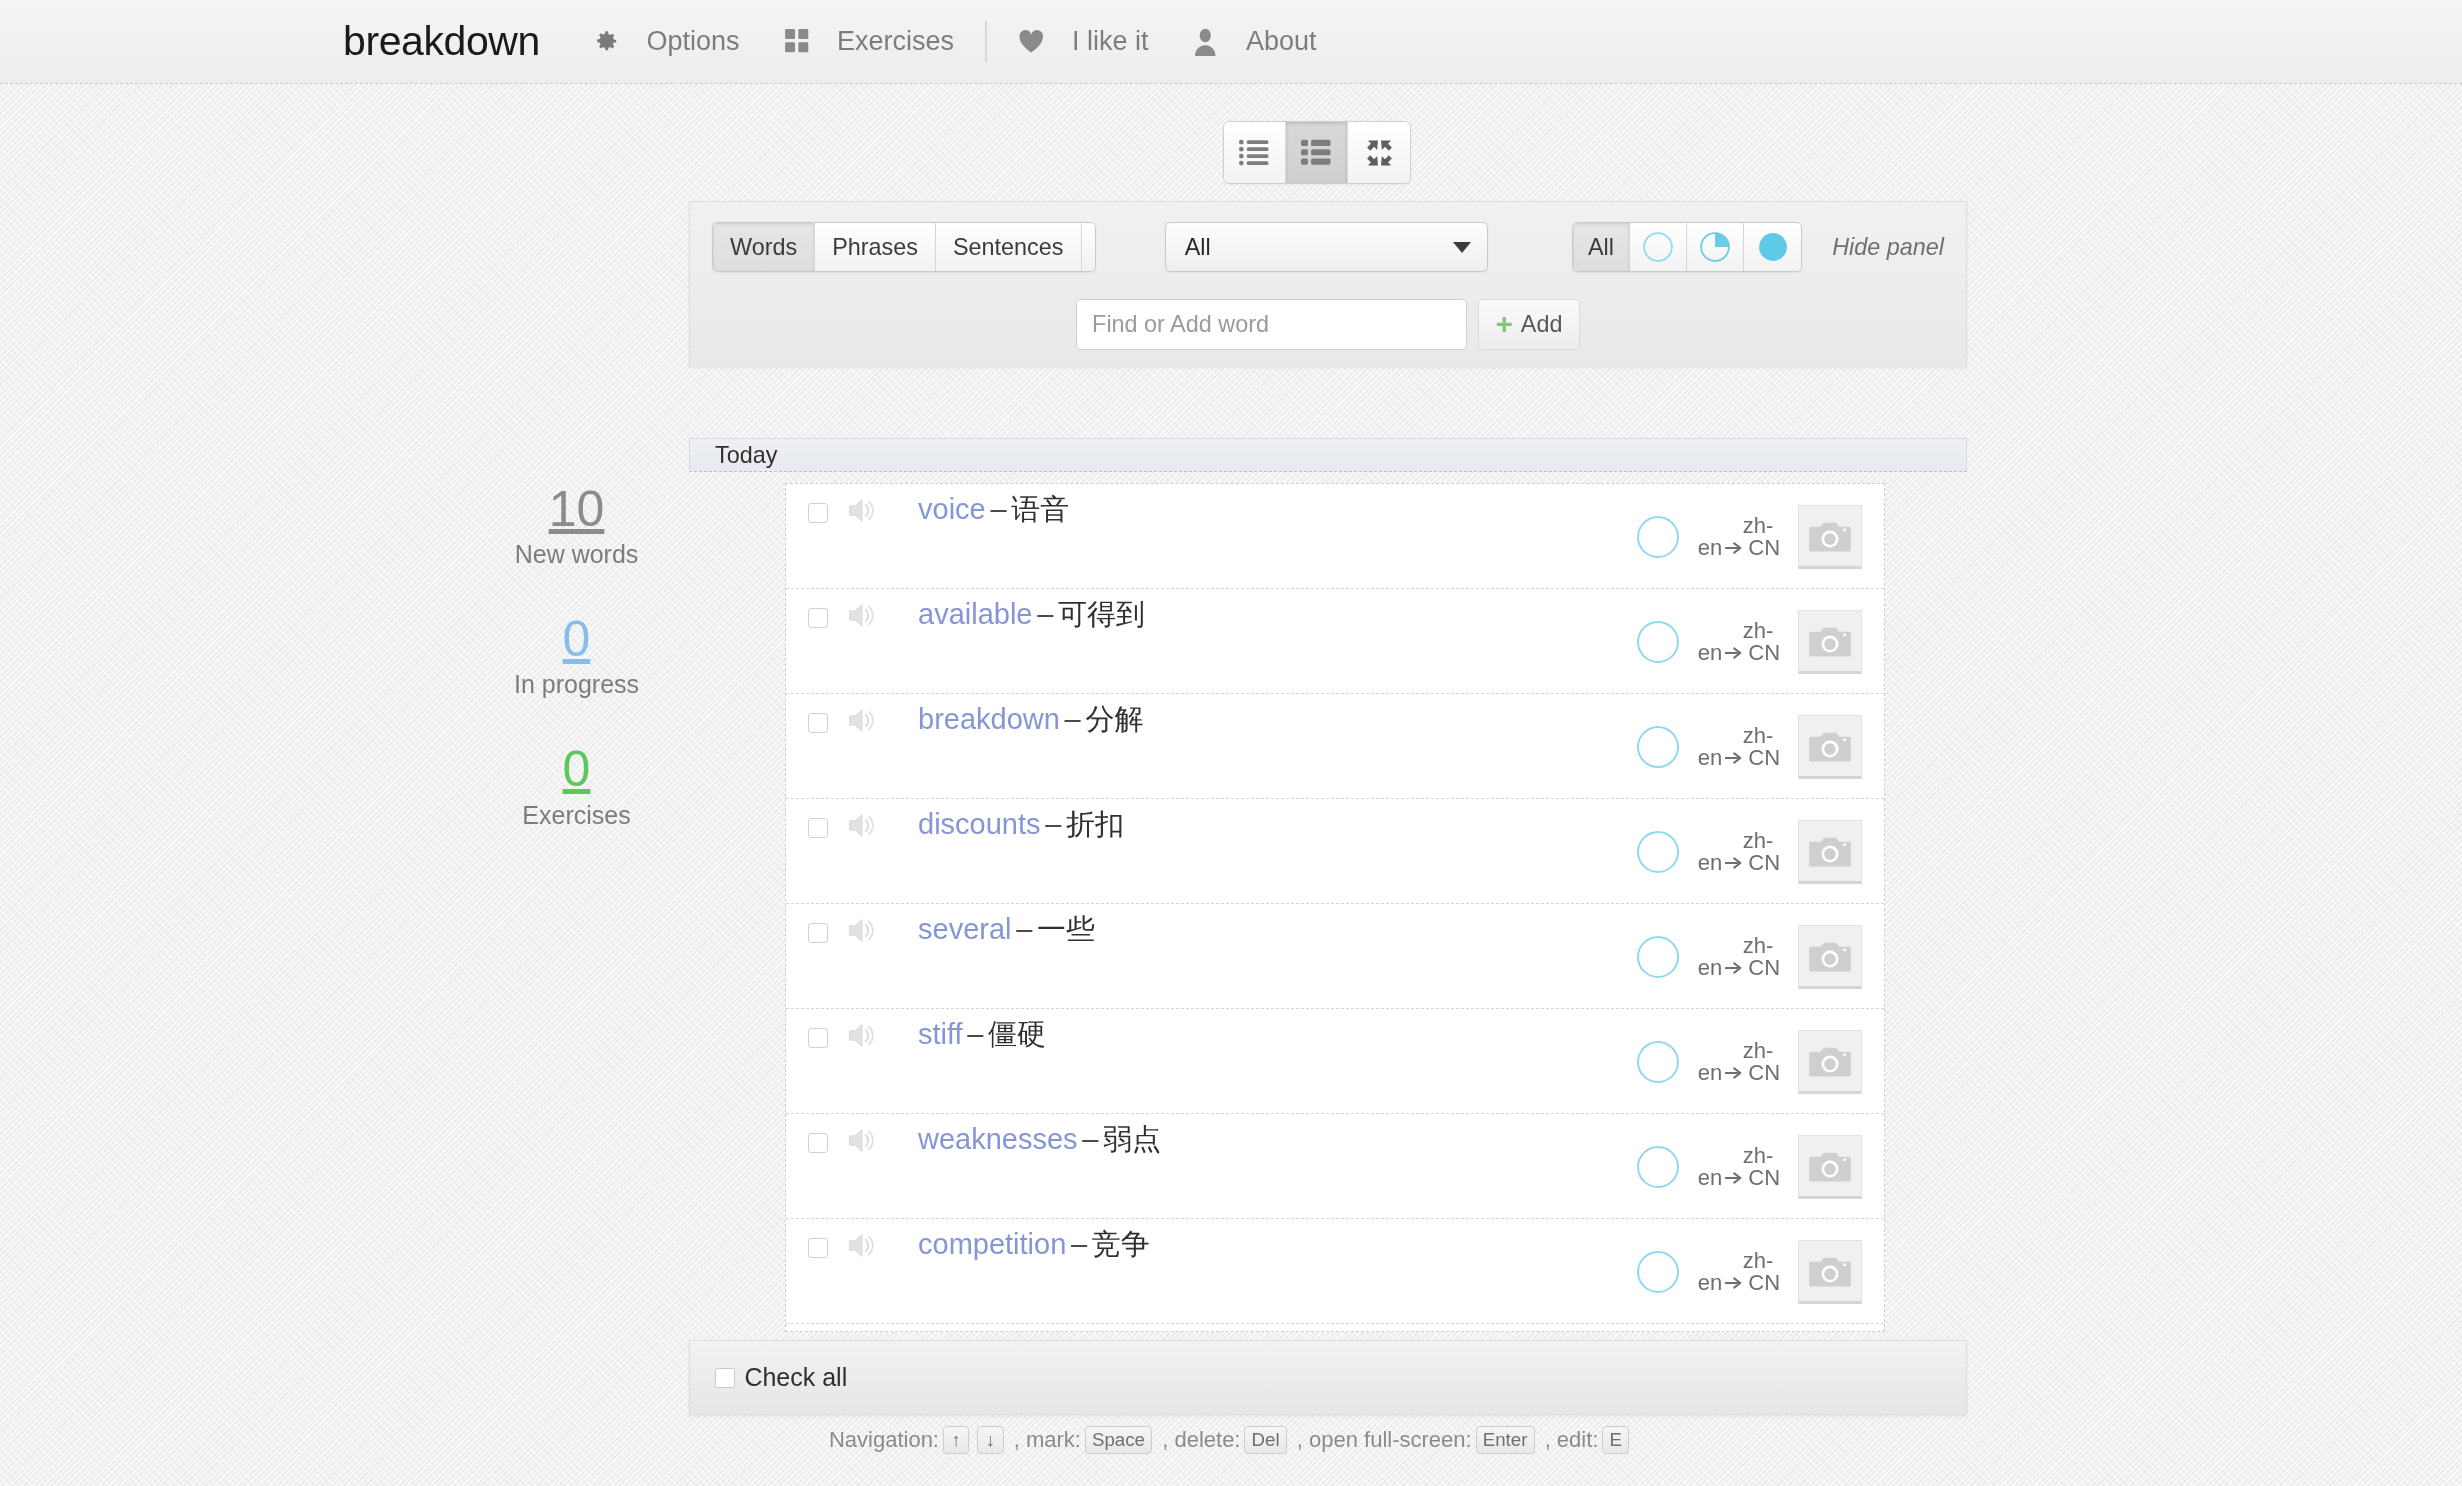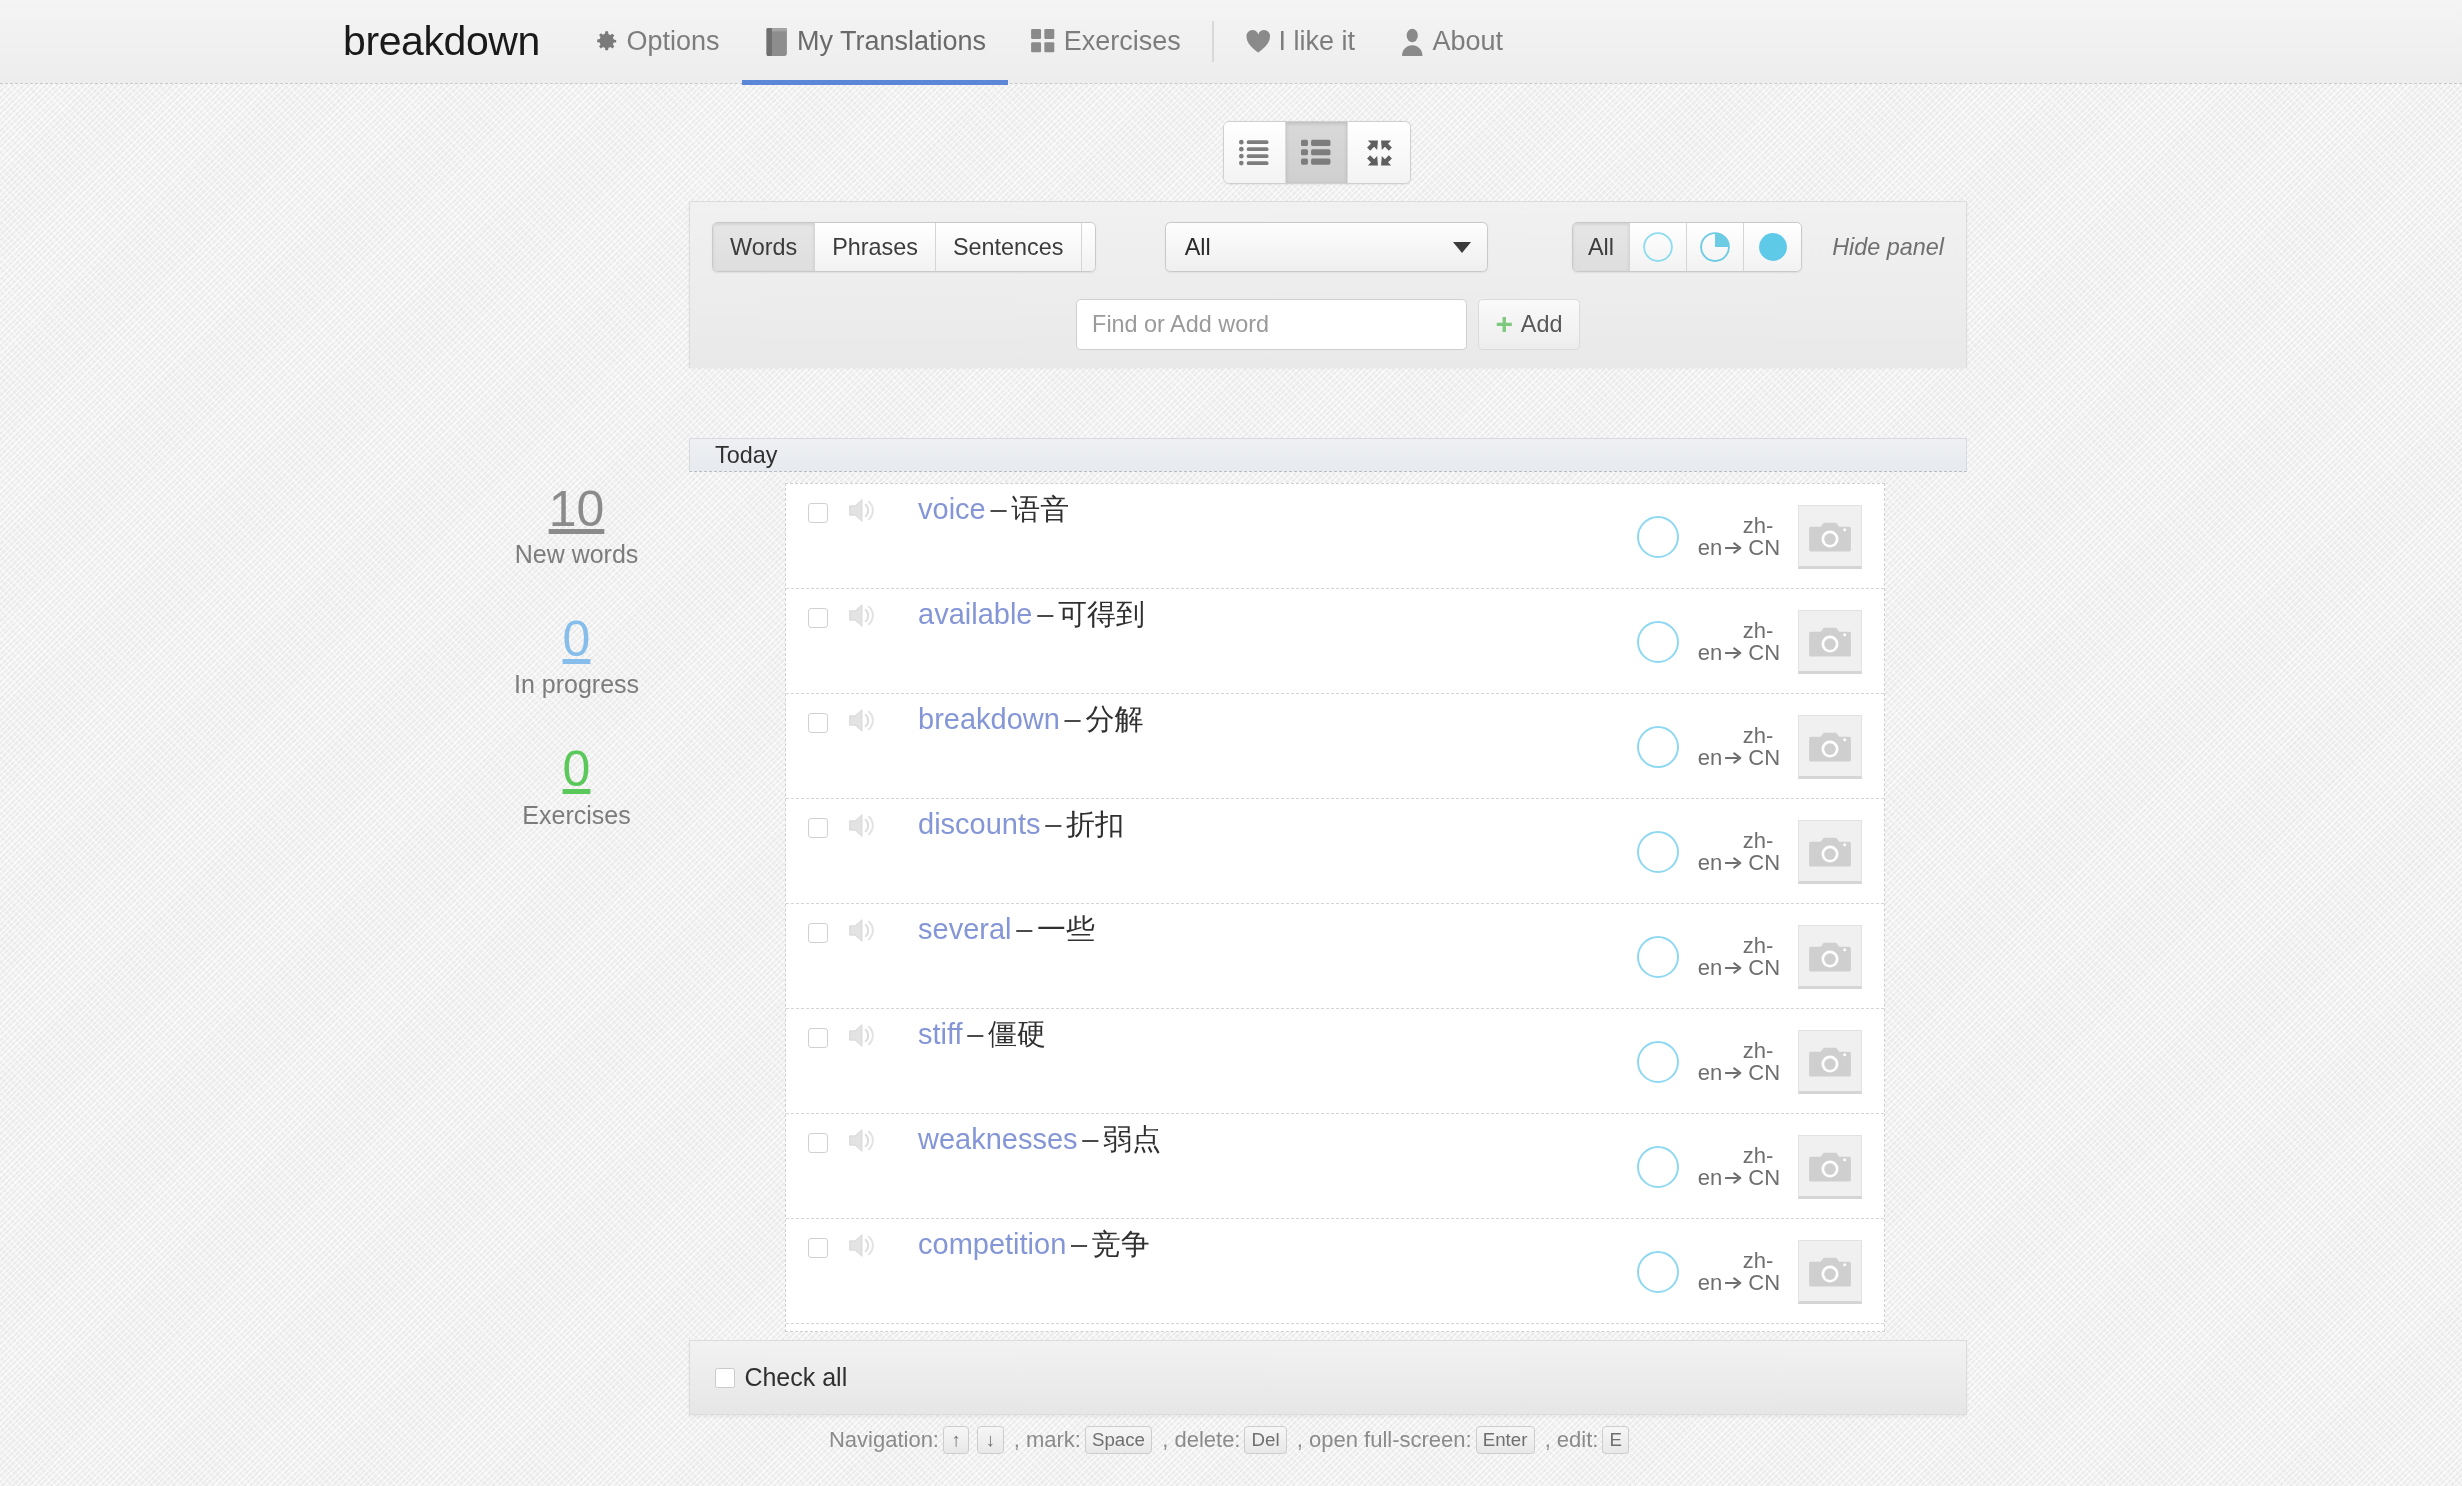--- a/index.html
+++ b/index.html
@@ -31,21 +31,21 @@
     font-size: 41px;
     color: #1a1a1a;
     letter-spacing: -0.4px;
     font-weight: 400;
     line-height: 1;
   }
   .nav-items { display: flex; align-items: stretch; height: 84px; margin-left: 31px; }
   .nav-item {
     display: flex;
     align-items: center;
-    gap: 7px;
+    gap: 27px;
     padding: 0 22px;
     height: 84px;
     cursor: pointer;
     position: relative;
   }
   .nav-item .label { font-size: 27px; color: #7d7d7d; white-space: nowrap; }
   .nav-item.active::after {
     content: "";
     position: absolute;
     left: 0; right: 0; bottom: -1.6px;
@@ -305,30 +305,20 @@
     <div class="nav-item">
       <span class="ico">
         <svg width="26.5" height="26.5" viewBox="0 0 24 24" fill="#7a7a7a">
           <path d="M12 8.5a3.5 3.5 0 100 7 3.5 3.5 0 000-7zm0 5.2a1.7 1.7 0 110-3.4 1.7 1.7 0 010 3.4z"></path>
           <path d="M21 13.2v-2.4l-2.3-.4a6.9 6.9 0 00-.7-1.7l1.3-1.9-1.7-1.7-1.9 1.3a6.9 6.9 0 00-1.7-.7L13.6 3h-2.4l-.4 2.3a6.9 6.9 0 00-1.7.7L7.2 4.7 5.5 6.4l1.3 1.9a6.9 6.9 0 00-.7 1.7L3.8 10.4v2.4l2.3.4c.16.6.4 1.17.7 1.7l-1.3 1.9 1.7 1.7 1.9-1.3c.53.3 1.1.54 1.7.7l.4 2.3h2.4l.4-2.3c.6-.16 1.17-.4 1.7-.7l1.9 1.3 1.7-1.7-1.3-1.9c.3-.53.54-1.1.7-1.7L21 13.2z"></path>
         </svg>
       </span>
       <span class="label">Options</span>
     </div>
 
-    <div class="nav-item active">
-      <span class="ico">
-        <svg width="26.5" height="30" viewBox="0 0 24 28">
-          <rect x="2" y="1" width="19" height="26" rx="2" fill="#8d8d8d"></rect>
-          <rect x="2" y="1" width="5" height="26" rx="1" fill="#6f6f6f"></rect>
-          <path d="M7 1 L21 1 L21 4 L7 4 Z" fill="#a5a5a5"></path>
-        </svg>
-      </span>
-      <span class="label">My Translations</span>
-    </div>
 
     <div class="nav-item">
       <span class="ico">
         <svg width="26.5" height="26.5" viewBox="0 0 24 24" fill="#8a8a8a">
           <rect x="1" y="1" width="9" height="9" rx="1"></rect>
           <rect x="13" y="1" width="9" height="9" rx="1"></rect>
           <rect x="1" y="13" width="9" height="9" rx="1"></rect>
           <rect x="13" y="13" width="9" height="9" rx="1"></rect>
         </svg>
       </span>

